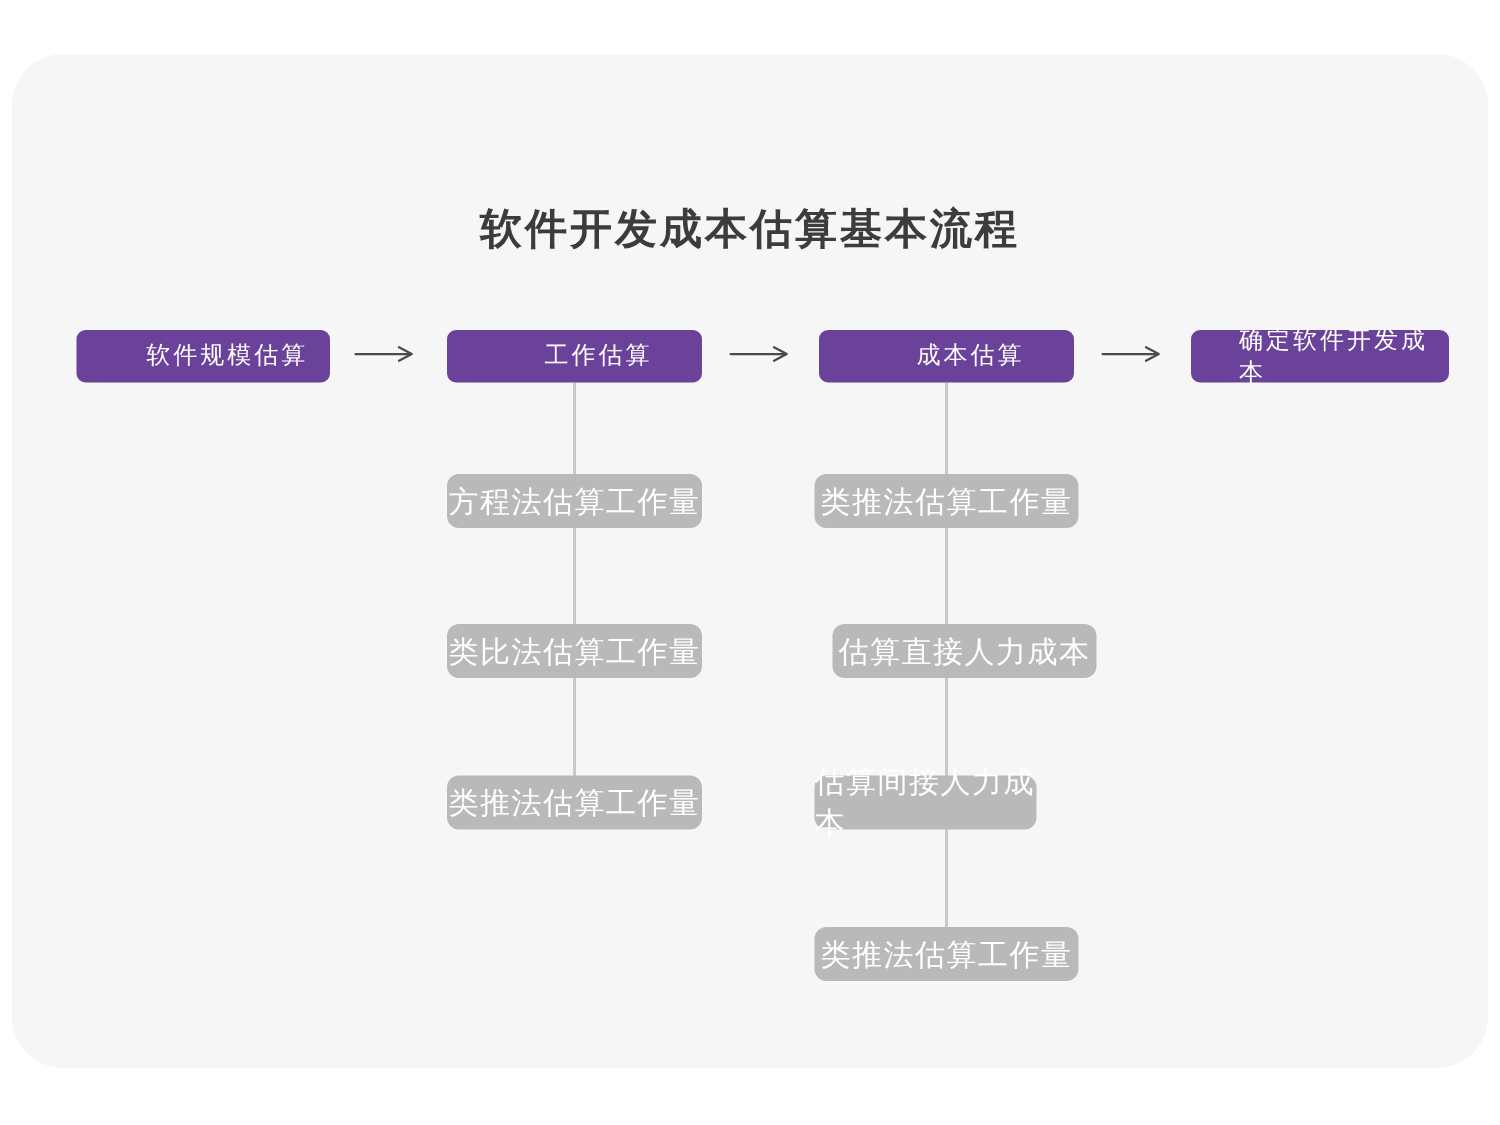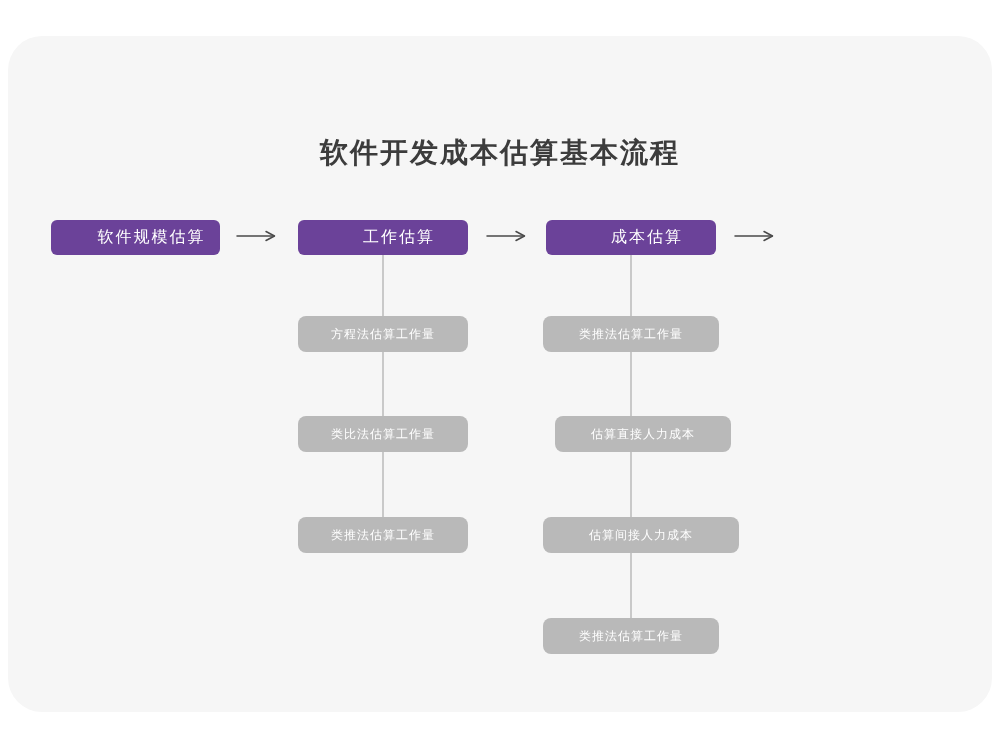--- a/index.html
+++ b/index.html
@@ -26,21 +26,21 @@
     position:absolute;top:184px;height:35px;
     background:var(--node-purple);border-radius:6px;
     color:var(--node-text);font-size:16px;letter-spacing:2px;
     display:flex;align-items:center;justify-content:center;
     box-sizing:border-box;
     padding-left:32px;
   }
   .gbox{
     position:absolute;height:36px;
     background:var(--node-gray);border-radius:8px;
-    color:var(--node-text);font-size:12px;letter-spacing:1px;
+    color:var(--node-text);font-size:20px;letter-spacing:1px;
     display:flex;align-items:center;justify-content:center;
     box-sizing:border-box;
   }
   .vline{
     position:absolute;width:2px;background:var(--connector);top:219px;
   }
   .arrow{
     position:absolute;top:194px;width:42px;height:12px;color:var(--arrow);
   }
   .arrow line,.arrow polyline{
@@ -73,24 +73,25 @@
       <polyline points="30,1.5 38.5,6 30,10.5"></polyline>
     </svg>
 
     <div class="pbox" style="left:538px;width:170px">成本估算</div>
 
     <svg class="arrow" style="left:726px" viewBox="0 0 42 12">
       <line x1="1" y1="6" x2="38" y2="6"></line>
       <polyline points="30,1.5 38.5,6 30,10.5"></polyline>
     </svg>
 
+    <div class="pbox" style="left:786px;width:172px">确定软件开发成本</div>
 
     <div class="gbox" style="left:290px;width:170px;top:280px">方程法估算工作量</div>
     <div class="gbox" style="left:290px;width:170px;top:380px">类比法估算工作量</div>
     <div class="gbox" style="left:290px;width:170px;top:481px">类推法估算工作量</div>
 
     <div class="gbox" style="left:535px;width:176px;top:280px">类推法估算工作量</div>
     <div class="gbox" style="left:547px;width:176px;top:380px">估算直接人力成本</div>
-    <div class="gbox" style="left:535px;width:196px;top:481px">估算间接人力成本</div>
+    <div class="gbox" style="left:535px;width:148px;top:481px">估算间接人力成本</div>
     <div class="gbox" style="left:535px;width:176px;top:582px">类推法估算工作量</div>
 
   </div>
 </div>
 
 </body></html>

